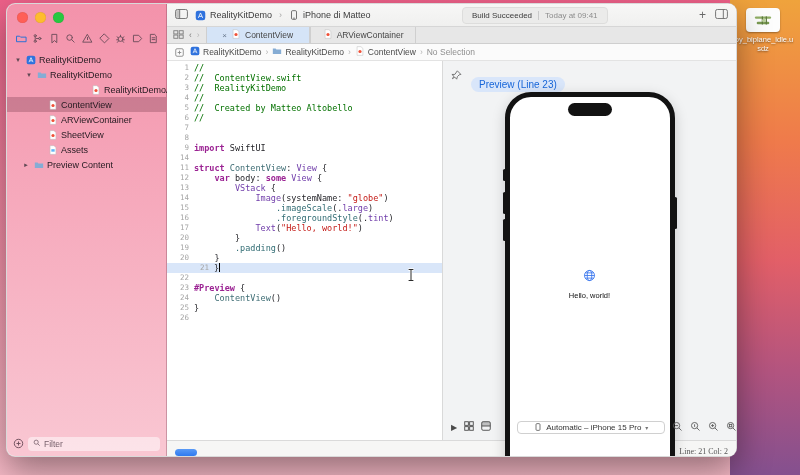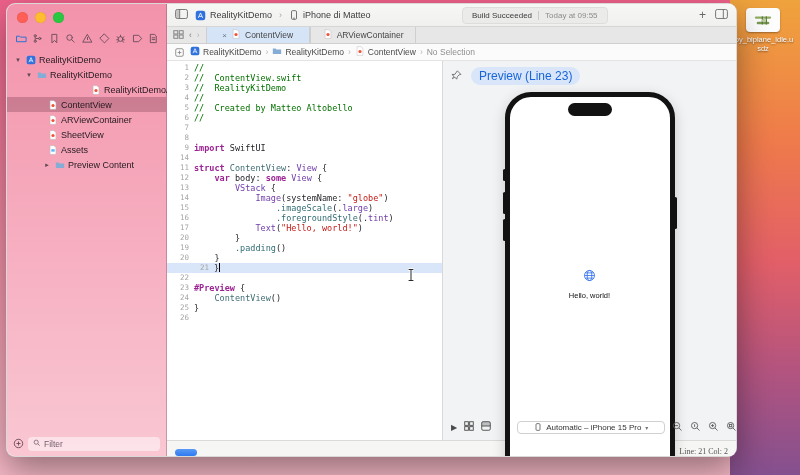--- a/index.html
+++ b/index.html
@@ -72,22 +72,22 @@
   .codeline.current{background:#d9e6f9;padding-left:20px;}
   .gutter{width:22px;flex:0 0 22px;text-align:right;padding-right:5px;color:#a6a6a6;font-size:7.5px;}
   .code{white-space:pre;color:#1f1f24;}
   .tok-c{color:#047101}.tok-kw{color:#9b2393;font-weight:bold}.tok-ty{color:#703daa}
   .tok-pt{color:#3e6d74}.tok-fn{color:#326d74}.tok-st{color:#c41a16}.tok-pl{color:#1f1f24}
   .caret{display:inline-block;width:1px;height:9px;background:#000;vertical-align:-1px;}
   .ibeam{position:absolute;left:240px;top:207px;}
   
   .canvas{flex:1;position:relative;background:#f2f3f4;border-left:1px solid #d9d9d9;min-width:0;}
   .pin{position:absolute;left:8px;top:6px;color:#6d6d6d;}
-  .badge{position:absolute;left:28px;top:6px;background:#d9e6fa;color:#1766d9;border-radius:9px;
-       padding:2px 8px;font-size:12px;}
+  .badge{position:absolute;left:28px;top:16px;background:#d9e6fa;color:#1766d9;border-radius:9px;
+       padding:2px 8px;font-size:10px;}
   .phone{position:absolute;left:50%;transform:translateX(-50%);top:31px;width:170px;height:398px;
        background:#fff;border:5px solid #121212;border-radius:26px;box-sizing:border-box;
        box-shadow:0 4px 14px rgba(0,0,0,.18);}
   .island{position:absolute;left:50%;transform:translateX(-50%);top:6px;width:44px;height:13px;
        border-radius:7px;background:#121212;}
   .nub{position:absolute;background:#121212;width:3px;border-radius:2px;}
   .phonecontent{position:absolute;left:0;right:0;top:44%;display:flex;flex-direction:column;
        align-items:center;gap:5px;}
   .hello{font-size:7.5px;color:#111;}
   .canvasbar{position:absolute;left:8px;right:8px;bottom:5px;height:16px;display:flex;
@@ -265,21 +265,21 @@
         <div class="treerow" style="padding-left: 29px;">
           <span class="disclosure"></span>
           <span class="fileicon">
             <svg viewBox="0 0 12 12" width="10" height="10">
               <path d="M2.5 0.8h4.6L9.5 3v8.2h-7z" fill="#fff" stroke="#bcbcbc" stroke-width="0.6"></path>
               <rect x="4" y="5" width="4" height="3" fill="#64b5f6"></rect>
             </svg>
           </span>
           <span>Assets</span>
         </div>
-        <div class="treerow" style="padding-left: 36px;">
+        <div class="treerow" style="padding-left: 15px;">
           <span class="disclosure">▸</span>
           <span class="fileicon">
             <svg viewBox="0 0 12 12" width="10" height="10">
               <path d="M1 3h3.3l1 1.1H11v5.4H1z" fill="#85acd4"></path>
             </svg>
           </span>
           <span>Preview Content</span>
         </div>
       </div>
     <div class="filterrow">
@@ -326,21 +326,21 @@
       <div class="tgroup">
         <svg viewBox="0 0 12 12" width="10" height="10">
             <rect x="3" y="0.8" width="6" height="10.4" rx="1.4" fill="none" stroke="#5a5a5a"></rect>
             <path d="M5 9.8h2" stroke="#5a5a5a"></path>
           </svg>
         <span>iPhone di Matteo</span>
       </div>
       <div class="statuspill">
         <span class="t1">Build Succeeded</span>
         <span class="sep"></span>
-        <span class="t2">Today at 09:55</span>
+        <span class="t2">Today at 09:41</span>
       </div>
       <div class="tbr">
         <span class="plus">+</span>
         <span>
           <svg viewBox="0 0 14 11" width="13" height="10">
               <rect x="0.5" y="0.5" width="13" height="10" rx="2" fill="none" stroke="#6a6a6a"></rect>
               <path d="M9 0.5v10" stroke="#6a6a6a"></path>
             </svg>
         </span>
       </div>

